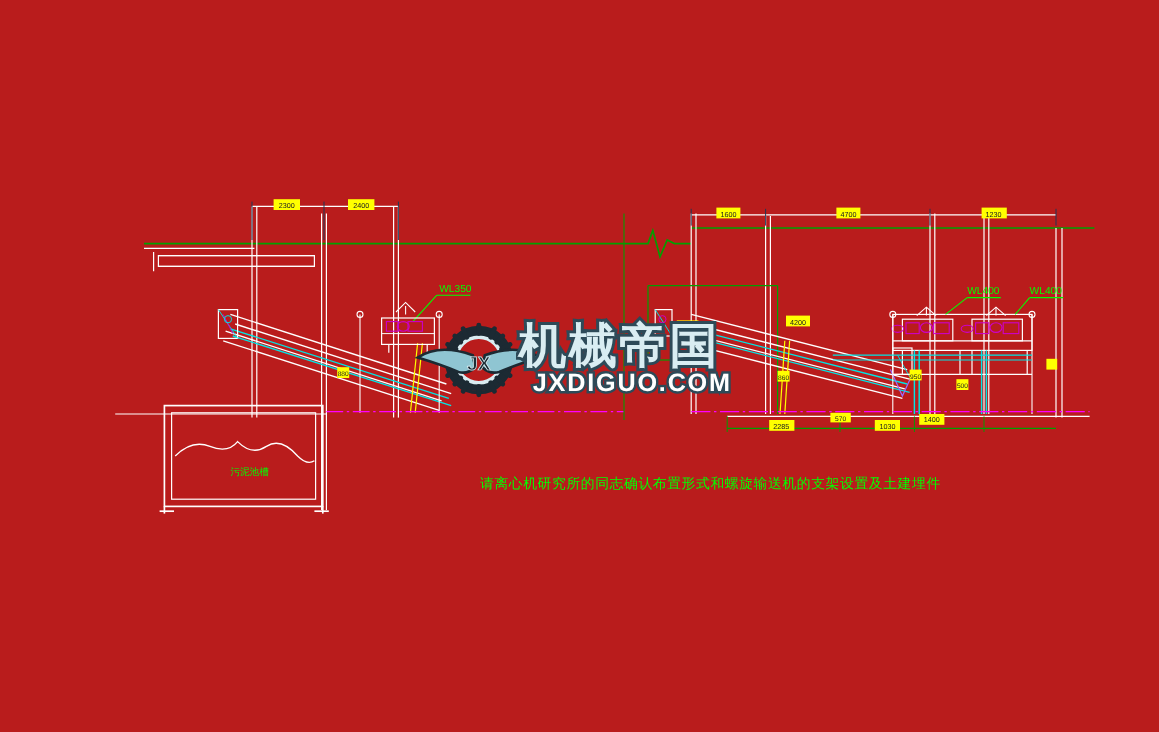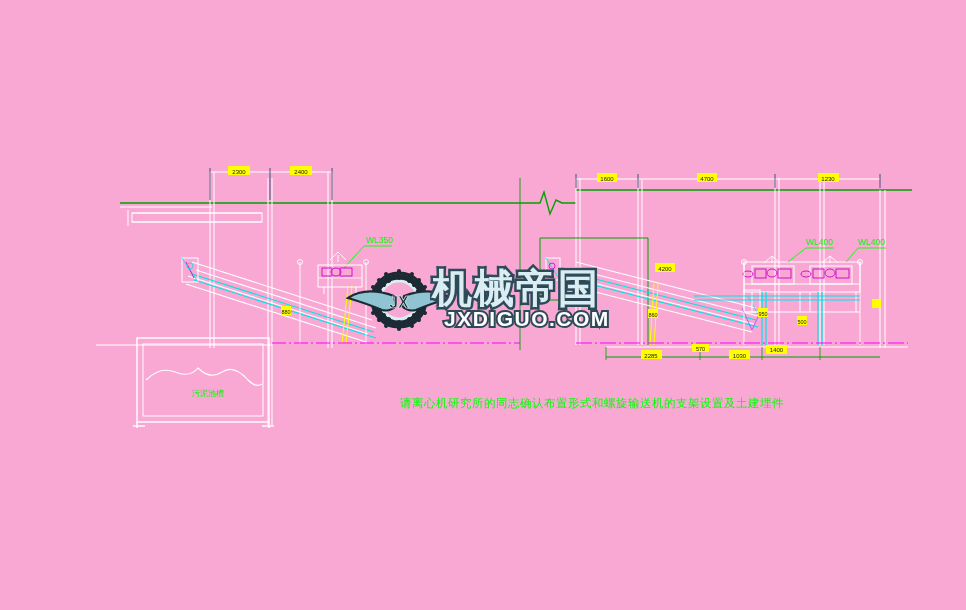--- a/index.html
+++ b/index.html
@@ -14,21 +14,21 @@
          font-size:40px;letter-spacing:2px;
          fill:#d9edf2;stroke:#2d4a58;stroke-width:5px;paint-order:stroke;}
   #wm-url{font-family:"Liberation Sans",sans-serif;font-weight:bold;
           font-size:21px;letter-spacing:1.5px;
           fill:#ffffff;stroke:#2d4a58;stroke-width:4px;paint-order:stroke;}
   .cn{font-family:"DejaVu Sans",sans-serif;}
 </style>
 </head>
 <body>
 
-<div id="stage" style="background: #f9a8d4;">
+<div id="stage" style="background: #b91c1c;">
 
   <svg id="cad" width="966" height="610" viewBox="0 0 966 610">
 
     <g>
       <line x1="120" y1="203" x2="520" y2="203" stroke="#00a000" stroke-width="1.4"></line>
       <line x1="120" y1="207" x2="212" y2="207" stroke="#ffffff" stroke-width="1"></line>
     </g>
 
     <g stroke="#ffffff" fill="none" stroke-width="1">
       <rect x="132" y="213" x2="0" width="130" height="9"></rect>

